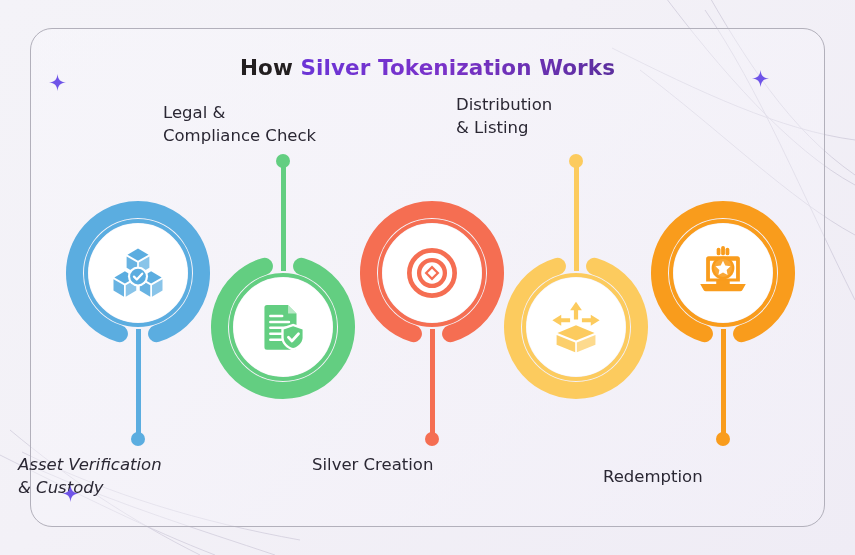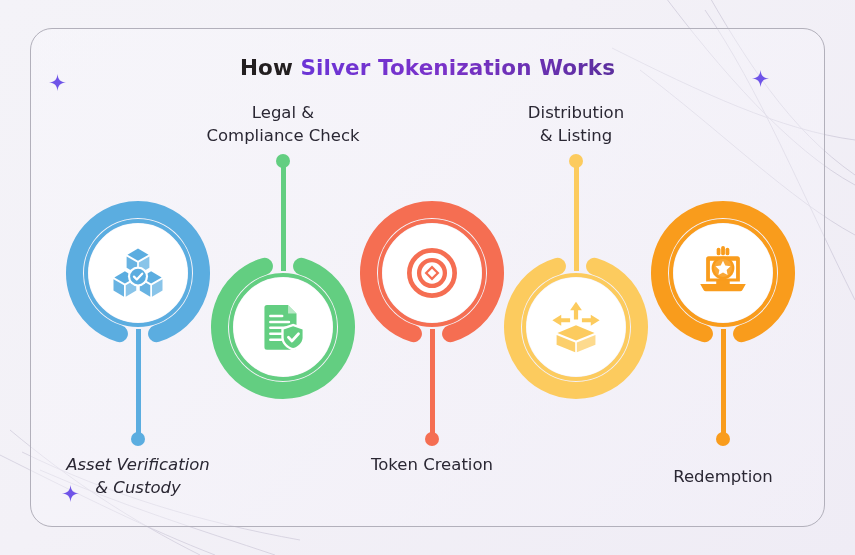--- a/index.html
+++ b/index.html
@@ -49,21 +49,21 @@
 
   
   #steps { position:absolute; inset:0; }
 
   .step { position:absolute; }
 
   .ring-wrap { position:absolute; }
 
   .label {
     position:absolute;
-    text-align:center;
+    text-align:left;
     font-size:16.5px;
     color:#2a2733;
     line-height:1.42;
     white-space:pre-line;
     width:240px;
   }
 
   .icon-svg { display:block; }
 </style>
 </head>
@@ -157,21 +157,21 @@
       <div style="position: absolute; left: 429.5px; top: 329px; width: 5px; height: 110px; background: rgb(245, 110, 82);"></div>
       <div style="position: absolute; left: 425px; top: 432px; width: 14px; height: 14px; border-radius: 50%; background: rgb(245, 110, 82);"></div>
       <div style="position: absolute; left: 402px; top: 243px; width: 60px; height: 60px; display: flex; align-items: center; justify-content: center;">
         <svg class="icon-svg" width="50" height="50" viewBox="0 0 64 64" xmlns="http://www.w3.org/2000/svg">
         <circle cx="32" cy="32" r="29" fill="none" stroke="#f56e52" stroke-width="6"></circle>
         <circle cx="32" cy="32" r="16.5" fill="none" stroke="#f56e52" stroke-width="5.5"></circle>
         <path d="M32 22.5 L41.5 32 L32 41.5 L22.5 32 Z" fill="#f56e52"></path>
         <path d="M32 26.5 L37.5 32 L32 37.5 L26.5 32 Z" fill="#ffffff"></path>
       </svg>
       </div>
-      <div class="label" style="left: 312px; top: 453px;">Token Creation</div>
+      <div class="label" style="left: 312px; top: 453px;">Silver Creation</div>
     </div>
     <div class="step">
       <div class="ring-wrap" style="left: 498px; top: 249px; width: 156px; height: 156px;"><svg width="156" height="156" viewBox="0 0 156 156" xmlns="http://www.w3.org/2000/svg">
        <path d="M 96.57 17.27 A 63.5 63.5 0 1 1 59.43 17.27" fill="none" stroke="#fccb5e" stroke-width="17" stroke-linecap="round"></path>
        <circle cx="78" cy="78" r="52" fill="none" stroke="#fccb5e" stroke-width="4"></circle>
        <circle cx="78" cy="78" r="49.5" fill="#ffffff"></circle>
      </svg></div>
       <div style="position: absolute; left: 573.5px; top: 161px; width: 5px; height: 110px; background: rgb(252, 203, 94);"></div>
       <div style="position: absolute; left: 569px; top: 154px; width: 14px; height: 14px; border-radius: 50%; background: rgb(252, 203, 94);"></div>
       <div style="position: absolute; left: 546px; top: 297px; width: 60px; height: 60px; display: flex; align-items: center; justify-content: center;">
@@ -181,21 +181,21 @@
           <path d="M4 24 L14.5 17.5 V21.5 L25 21.5 L25 26.5 L14.5 26.5 V30.5 Z"></path>
           <path d="M60 24 L49.5 17.5 V21.5 L39 21.5 L39 26.5 L49.5 26.5 V30.5 Z"></path>
         </g>
         <g fill="#fccb5e">
           <path d="M32 30 L54 39 L32 48 L10 39 Z"></path>
           <path d="M9 41.5 L31 50.5 V62 L9 53 Z" opacity=".92"></path>
           <path d="M55 41.5 L55 53 L33 62 V50.5 Z" opacity=".7"></path>
         </g>
       </svg>
       </div>
-      <div class="label" style="left: 456px; top: 101px;">Distribution
+      <div class="label" style="left: 456px; top: 93px;">Distribution
 &amp; Listing</div>
     </div>
     <div class="step">
       <div class="ring-wrap" style="left: 645px; top: 195px; width: 156px; height: 156px;"><svg width="156" height="156" viewBox="0 0 156 156" xmlns="http://www.w3.org/2000/svg">
        <path d="M 59.43 138.73 A 63.5 63.5 0 1 1 96.57 138.73" fill="none" stroke="#f99c1c" stroke-width="17" stroke-linecap="round"></path>
        <circle cx="78" cy="78" r="52" fill="none" stroke="#f99c1c" stroke-width="4"></circle>
        <circle cx="78" cy="78" r="49.5" fill="#ffffff"></circle>
      </svg></div>
       <div style="position: absolute; left: 720.5px; top: 329px; width: 5px; height: 110px; background: rgb(249, 156, 28);"></div>
       <div style="position: absolute; left: 716px; top: 432px; width: 14px; height: 14px; border-radius: 50%; background: rgb(249, 156, 28);"></div>

